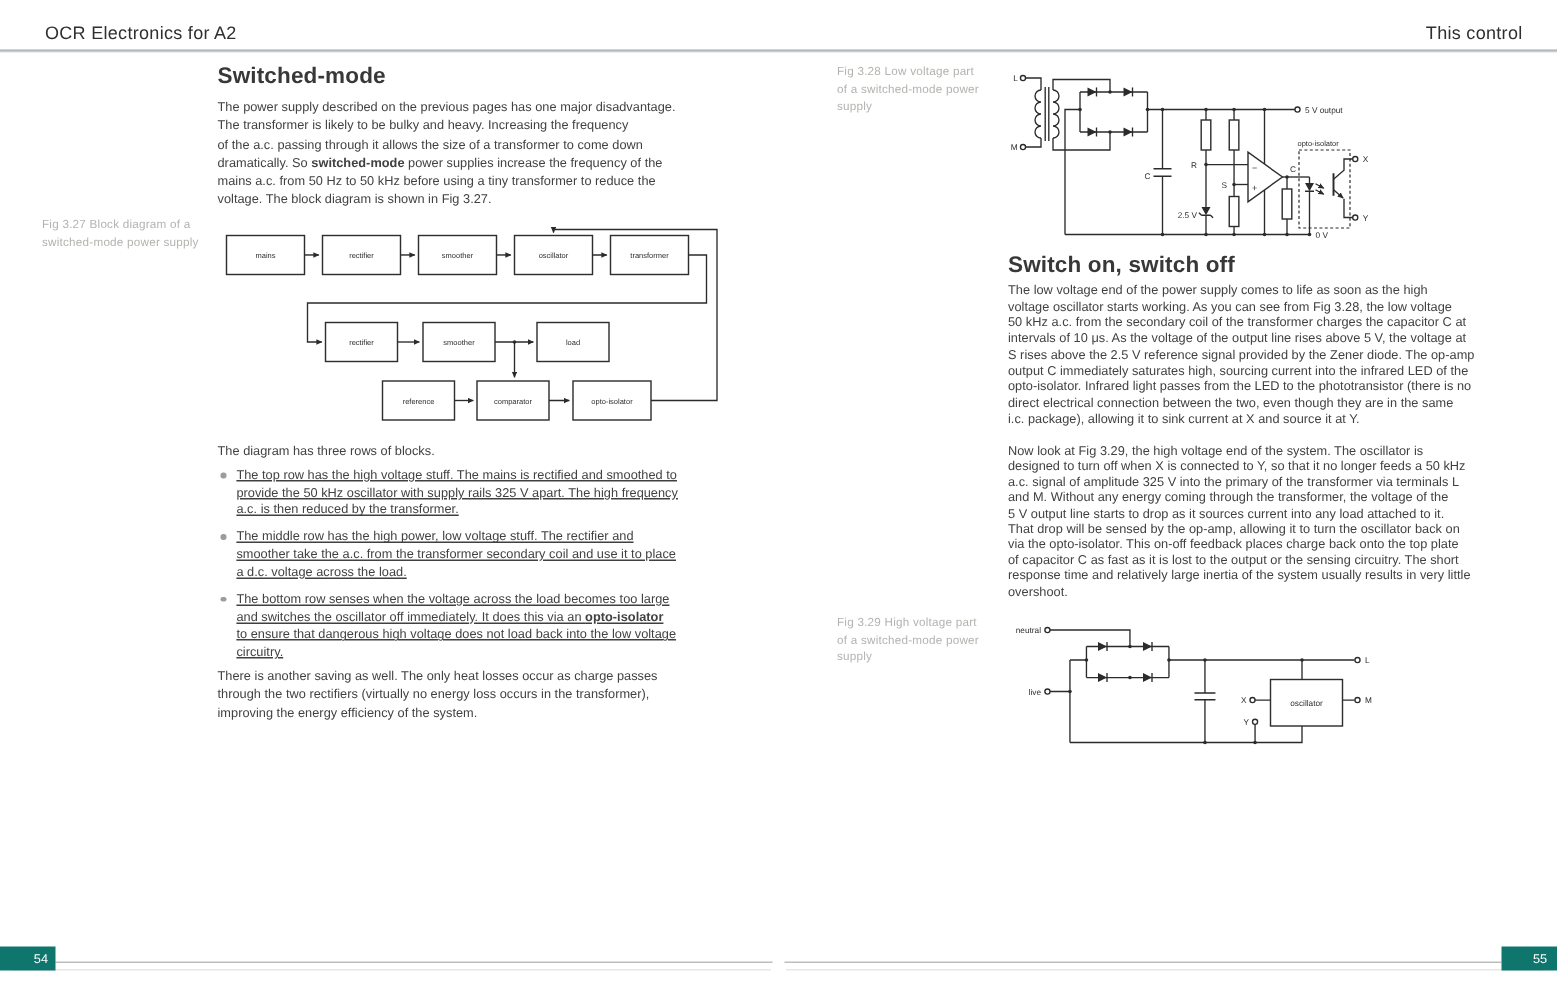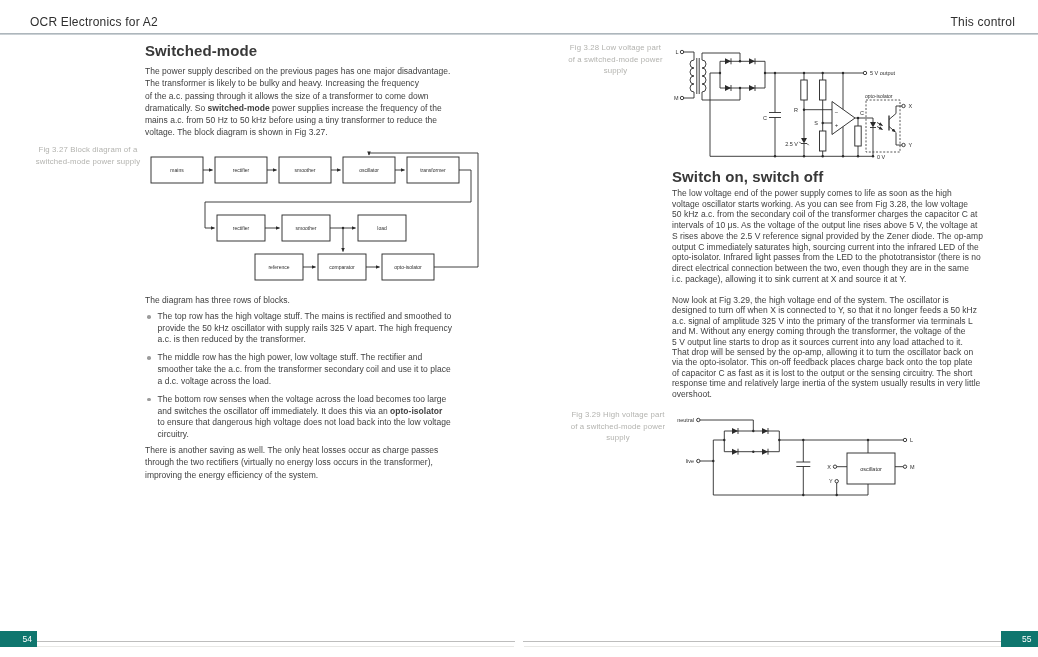--- a/index.html
+++ b/index.html
@@ -12,21 +12,21 @@
   .abs{position:absolute;}
   .hdr{font-size:12px;font-weight:normal;color:#2f2f2f;letter-spacing:.2px;}
   .rule{left:0;top:33px;width:1038px;height:2px;background:linear-gradient(to bottom,#9fa9af,#d9dee1);}
   .h2{font-size:15px;font-weight:bold;color:#383838;letter-spacing:.1px;}
   .body-txt{font-size:8.5px;color:#414141;letter-spacing:.02px;}
   .lines > div{white-space:nowrap;}
   .lh-left > div{line-height:12.3px;}
   .lh-bul > div{line-height:11.7px;}
   .lh-right1 > div{line-height:10.7px;}
   .lh-right2 > div{line-height:10.4px;}
-  .caption{font-size:7.8px;color:#b3b3af;letter-spacing:.15px;text-align:center;}
+  .caption{font-size:7.8px;color:#b3b3af;letter-spacing:.15px;}
   .caption > div{line-height:11.5px;white-space:nowrap;}
   .bullet-row{display:flex;margin-bottom:6.3px;}
   .bullet-dot{width:3.6px;height:3.6px;border-radius:50%;background:#9c9c9c;margin:4px 7px 0 2px;flex:none;}
   .badge{top:631px;width:37px;height:16px;background:#0f766e;color:#fff;
          font-size:8.5px;display:flex;align-items:center;}
   .badge.l{left:0;justify-content:flex-end;padding-right:5px;box-sizing:border-box;}
   .badge.r{left:1001px;justify-content:flex-start;padding-left:21px;box-sizing:border-box;}
   .pn-line{top:641px;height:1px;background:#bdbdbd;}
   .faint-line{top:646px;height:1px;background:#e8e8e6;}
   svg{display:block;}
@@ -102,21 +102,21 @@
   <text x="96" y="80" font-size="5" text-anchor="middle">rectifier</text>
   <text x="161" y="80" font-size="5" text-anchor="middle">smoother</text>
   <text x="237" y="80" font-size="5" text-anchor="middle">load</text>
   <text x="134" y="119" font-size="5" text-anchor="middle">reference</text>
   <text x="197" y="119" font-size="5" text-anchor="middle">comparator</text>
   <text x="263" y="119" font-size="5" text-anchor="middle">opto-isolator</text>
 </svg>
 
 <div class="abs body-txt" style="left:145px;top:295px;white-space:nowrap;">The diagram has three rows of blocks.</div>
 
-<div class="abs" style="left:145px;top:311px;width:360px;">
+<div class="abs" style="left:145px;top:311px;width:360px;text-decoration:underline;">
   <div class="bullet-row">
     <span class="bullet-dot"></span>
     <div class="body-txt lines lh-bul">
         <div>The top row has the high voltage stuff. The mains is rectified and smoothed to</div>
         <div>provide the 50 kHz oscillator with supply rails 325 V apart. The high frequency</div>
         <div>a.c. is then reduced by the transformer.</div>
       </div>
   </div>
   <div class="bullet-row">
     <span class="bullet-dot"></span>

